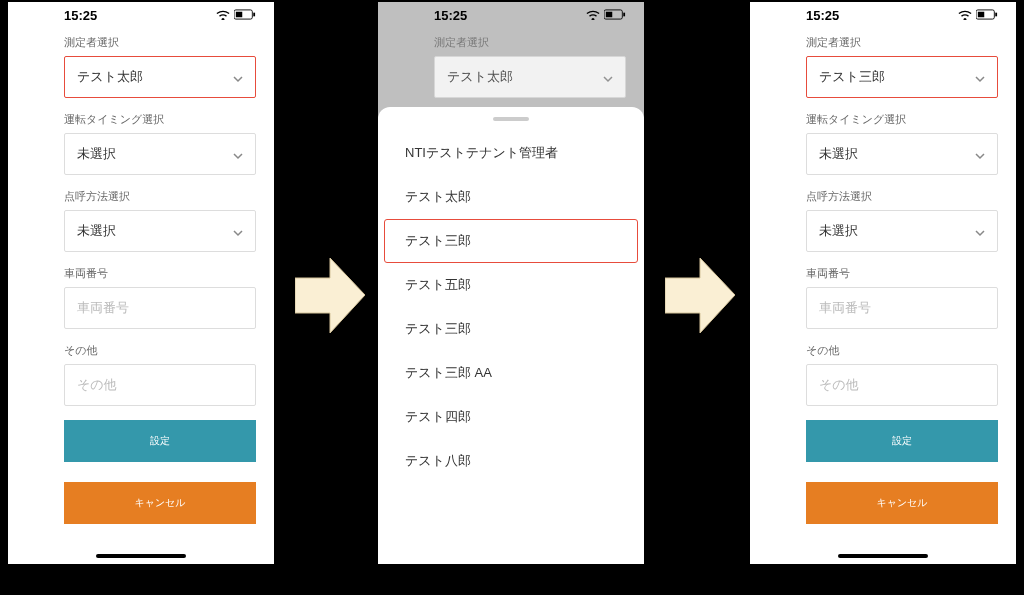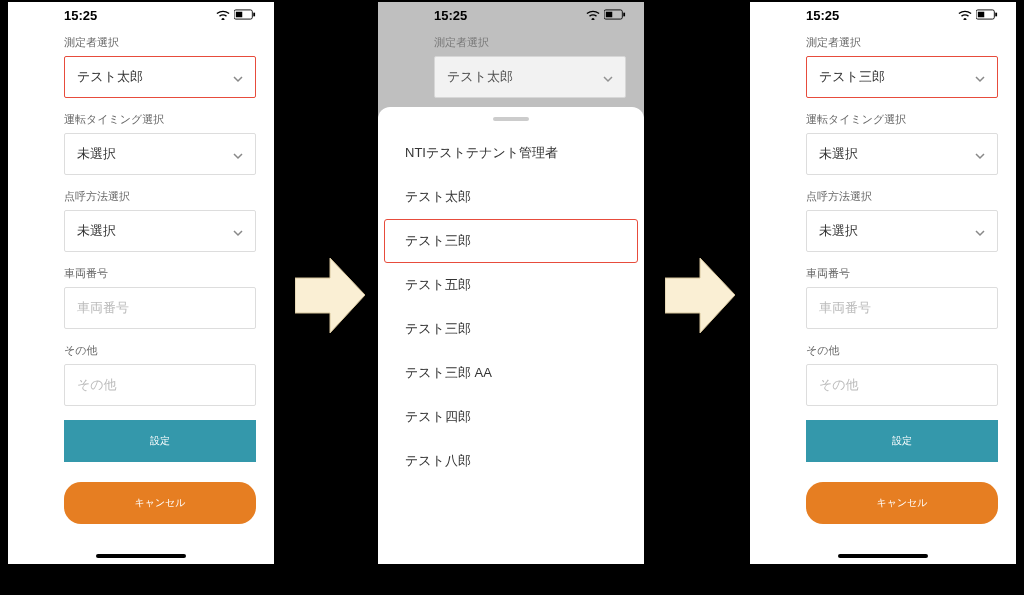--- a/index.html
+++ b/index.html
@@ -89,21 +89,21 @@
       display: flex;
       align-items: center;
       justify-content: center;
       font-size: 10px;
       color: #fff;
       margin-bottom: 20px;
       border: none;
       font-family: Liberation Mono, monospace;
     }
     .btn-primary { background: #3498ab; }
-    .btn-cancel { background: #e67e22; border-radius: 17px; }
+    .btn-cancel { background: #e67e22; }
     .home-indicator {
       position: absolute;
       bottom: 6px;
       left: 50%;
       transform: translateX(-50%);
       width: 90px;
       height: 4px;
       background: #000;
       border-radius: 2px;
     }

